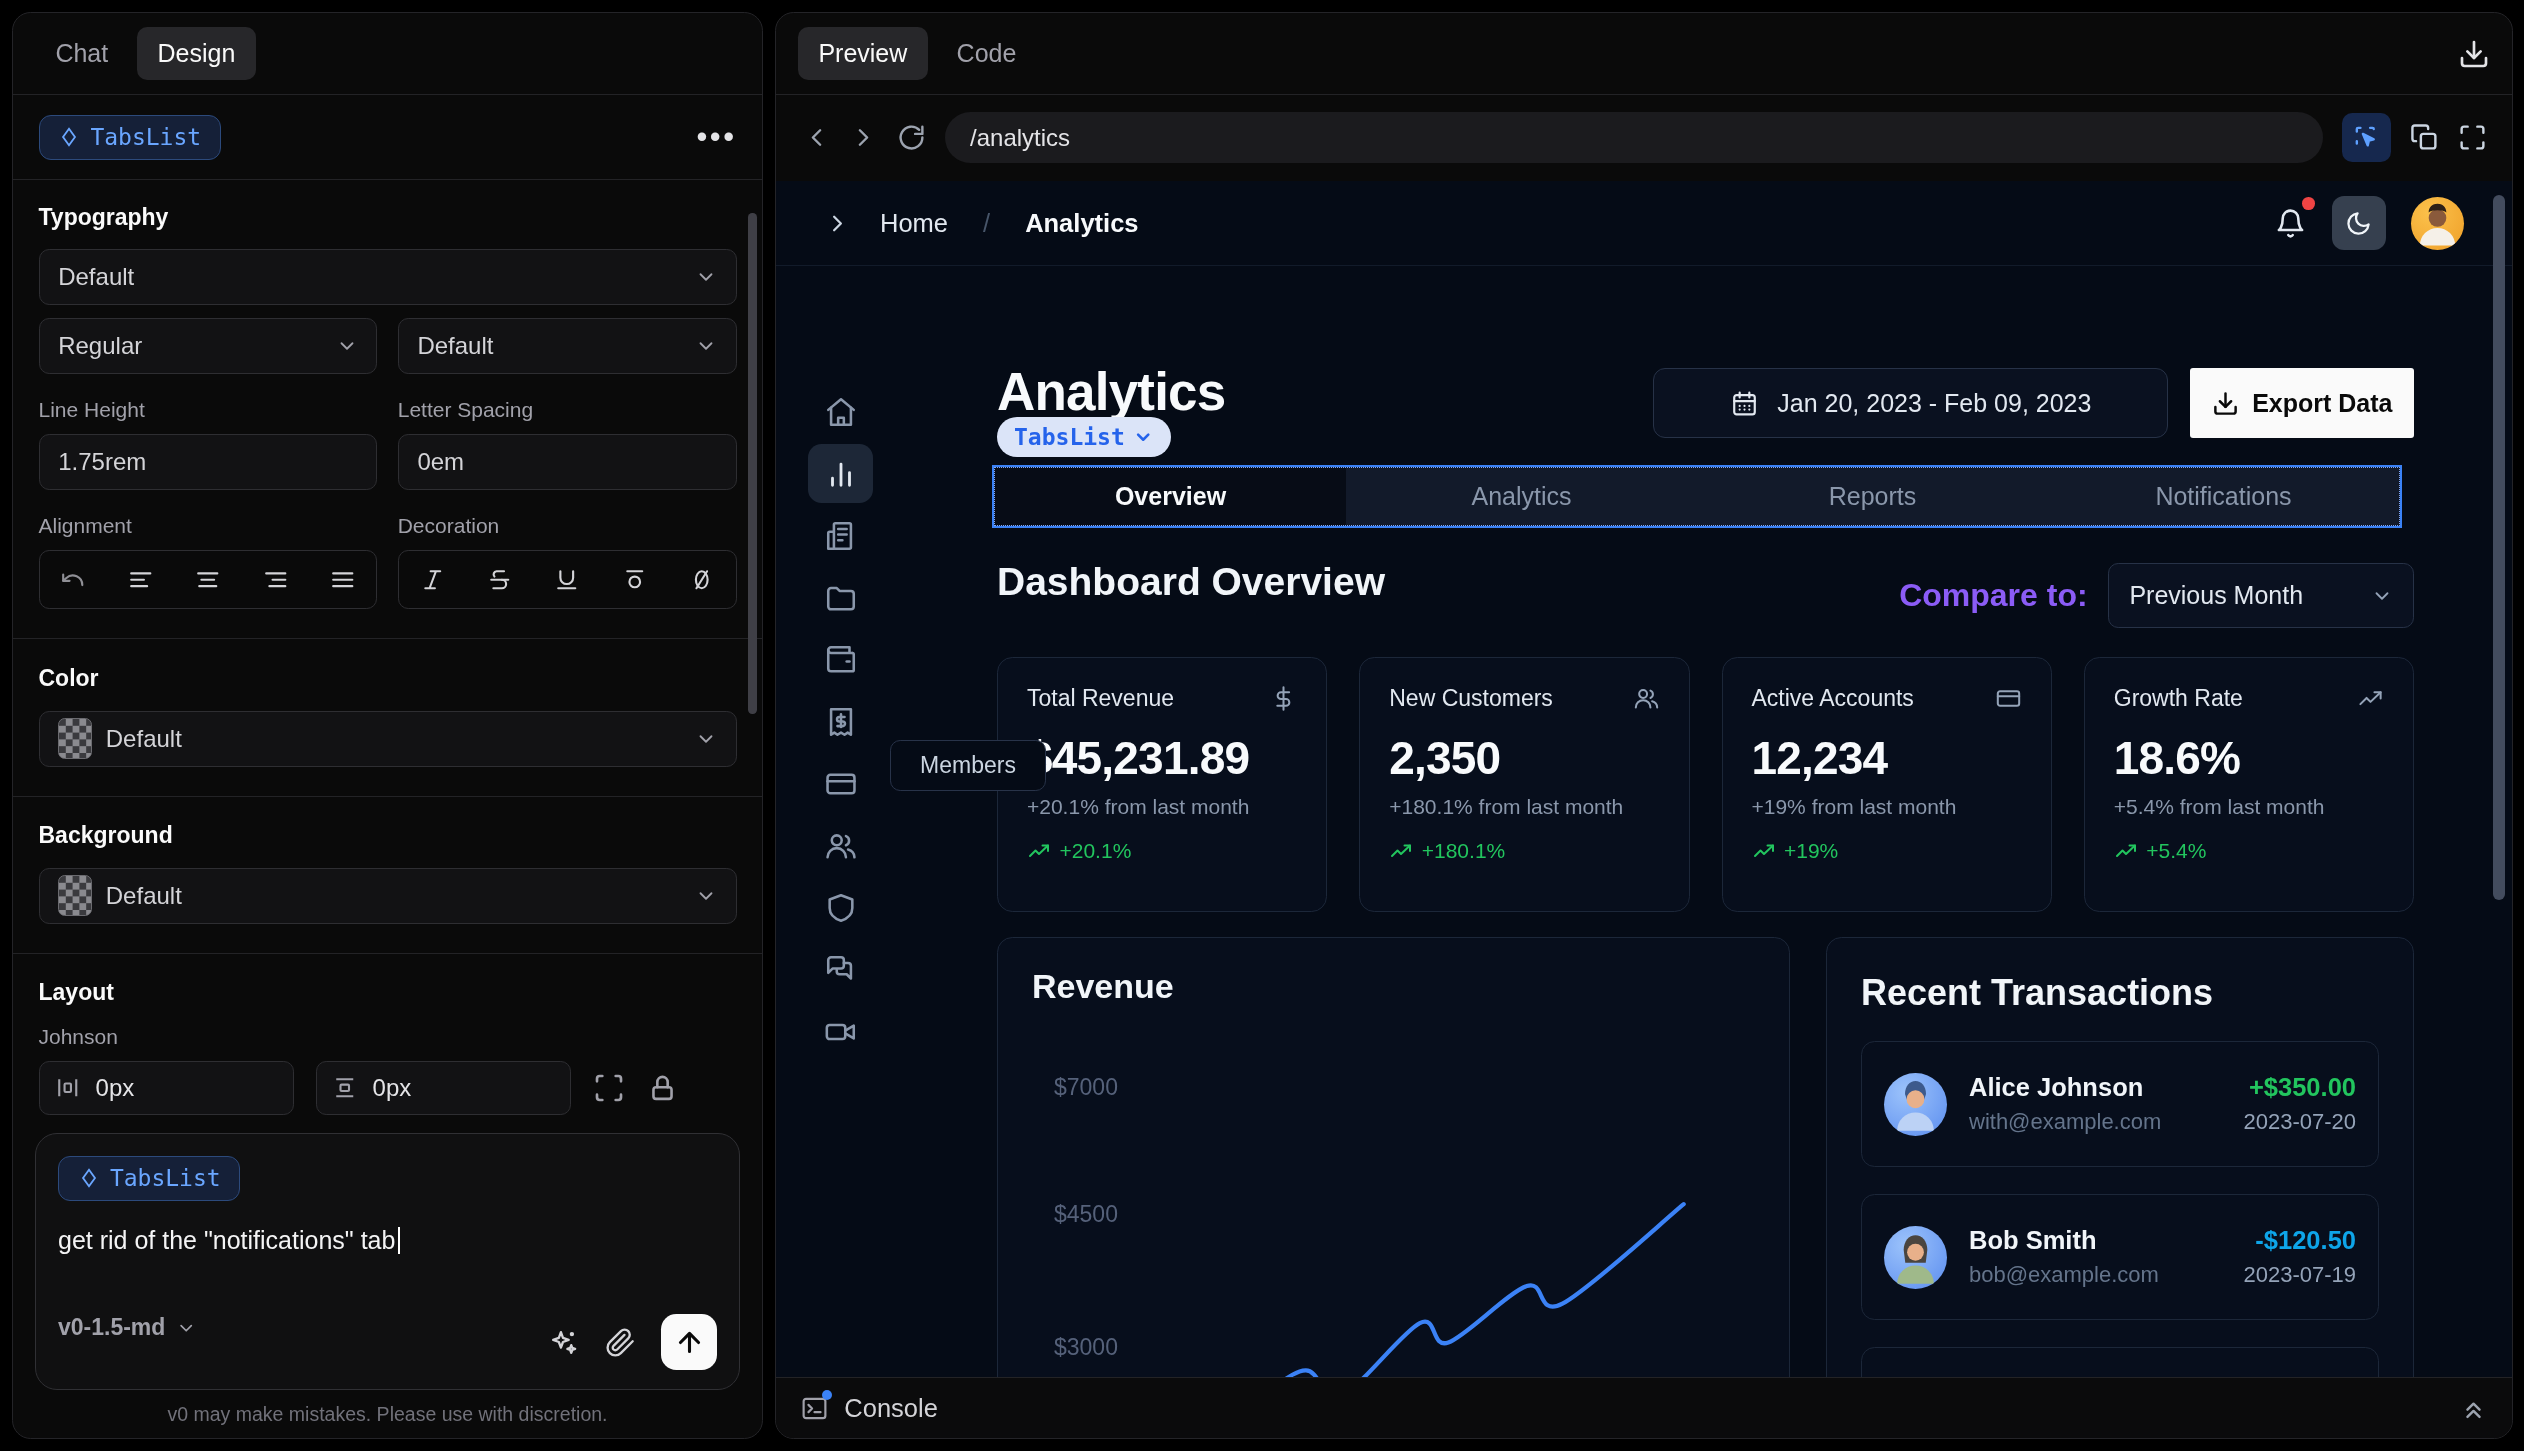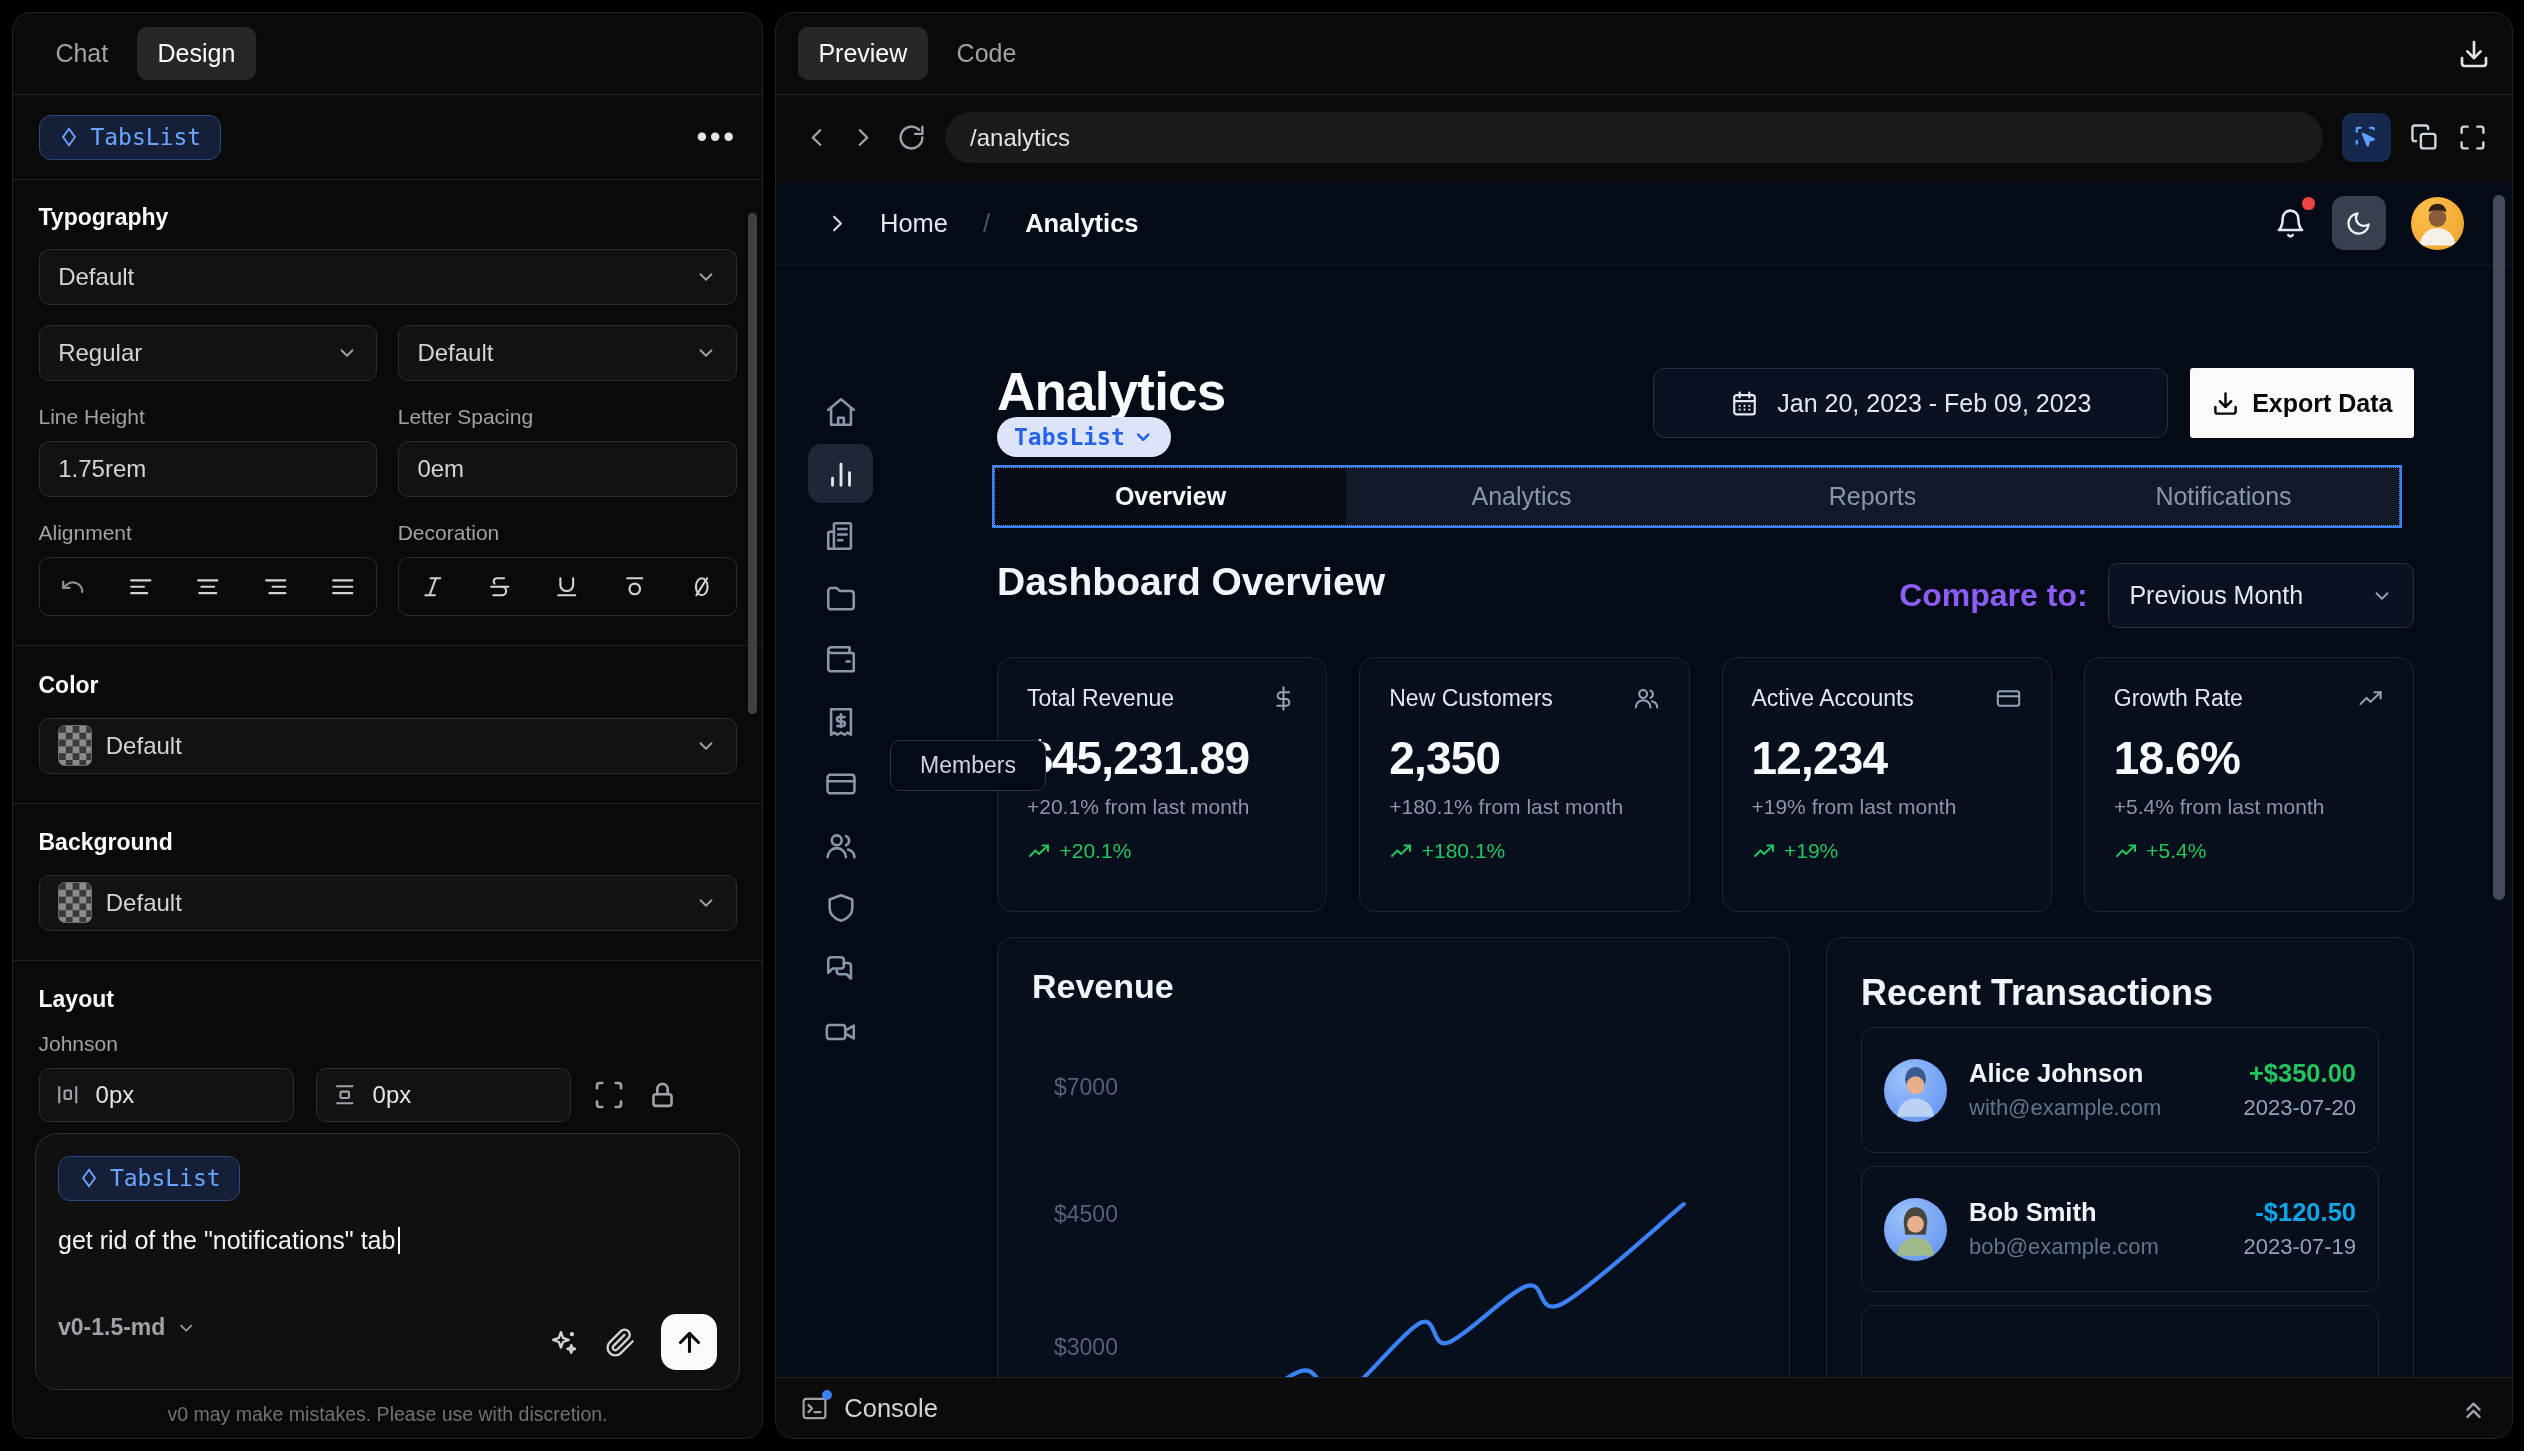--- a/index.html
+++ b/index.html
@@ -109,21 +109,21 @@
   .stat-trend { margin-top:20.4px; color:#22c55e; font-size:21px; display:flex; align-items:center; gap:8.5px; }
 
   
   #revenue-card { position:absolute; left:221px; top:756px; width:793px; height:680px; background:#070e1c;
                   border:1.7px solid #1c2739; border-radius:15.3px; overflow:hidden; }
   #revenue-title { position:absolute; left:34px; top:29px; font-size:34px; font-weight:800; color:#f1f5f9; }
   .ytick { position:absolute; left:56px; color:#55617a; font-size:23px; }
   #tx-card { position:absolute; left:1050px; top:756px; width:588px; height:680px; background:#070e1c;
              border:1.7px solid #1c2739; border-radius:15.3px; padding:34px; overflow:hidden; }
   #tx-title { font-size:36px; font-weight:800; color:#f1f5f9; }
-  .tx-row { margin-top:13px; border:1.7px solid #1c2739; border-radius:13.6px; height:126px; display:flex; align-items:center; padding:0 22px; gap:22px; }
+  .tx-row { margin-top:27px; border:1.7px solid #1c2739; border-radius:13.6px; height:126px; display:flex; align-items:center; padding:0 22px; gap:22px; }
   .tx-av { width:63px; height:63px; border-radius:50%; background:radial-gradient(circle at 35% 30%, #9cc3fb, #5b8def); flex:0 0 auto; overflow:hidden; }
   .tx-name { font-size:25.5px; font-weight:600; color:#f1f5f9; }
   .tx-email { font-size:22px; color:#64748b; margin-top:6.8px; }
   .tx-right { margin-left:auto; text-align:right; }
   .tx-amount { font-size:25.5px; font-weight:700; }
   .tx-amount.pos { color:#22c55e; } .tx-amount.neg { color:#0ea5e9; }
   .tx-date { font-size:22px; color:#94a3b8; margin-top:6.8px; }
   #vp-scrollthumb { position:absolute; right:6.8px; top:13.6px; width:12px; height:705px; background:#434c5e; border-radius:6px; }
 
   
@@ -153,21 +153,21 @@
   </div>
 
   <div class="lp-scroll">
     <div class="sec-label" style="margin-top:15.3px;">Typography</div>
     <div class="field">
       <span class="grow">Default</span>
       <svg width="22" height="22" viewBox="0 0 24 24" fill="none" stroke="#a1a1aa" stroke-width="2" stroke-linecap="round" stroke-linejoin="round">
           <path d="M6 9l6 6 6-6"></path>
         </svg>
     </div>
-    <div class="two-col" style="margin-top:20px;align-items:flex-end;">
+    <div class="two-col" style="margin-top:13px;align-items:flex-end;">
       <div class="field">
         <span class="grow">Regular</span>
         <svg width="22" height="22" viewBox="0 0 24 24" fill="none" stroke="#a1a1aa" stroke-width="2" stroke-linecap="round" stroke-linejoin="round">
             <path d="M6 9l6 6 6-6"></path>
           </svg>
       </div>
       <div class="field">
         <span class="grow">Default</span>
         <svg width="22" height="22" viewBox="0 0 24 24" fill="none" stroke="#a1a1aa" stroke-width="2" stroke-linecap="round" stroke-linejoin="round">
             <path d="M6 9l6 6 6-6"></path>

